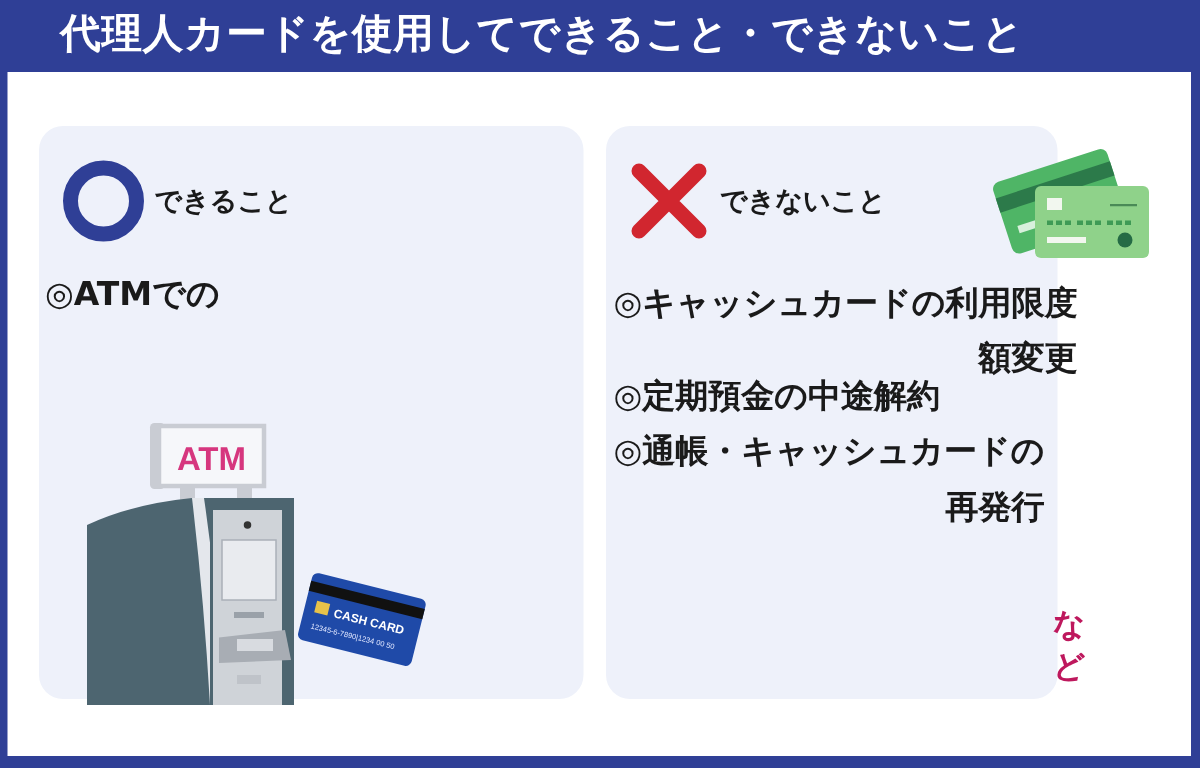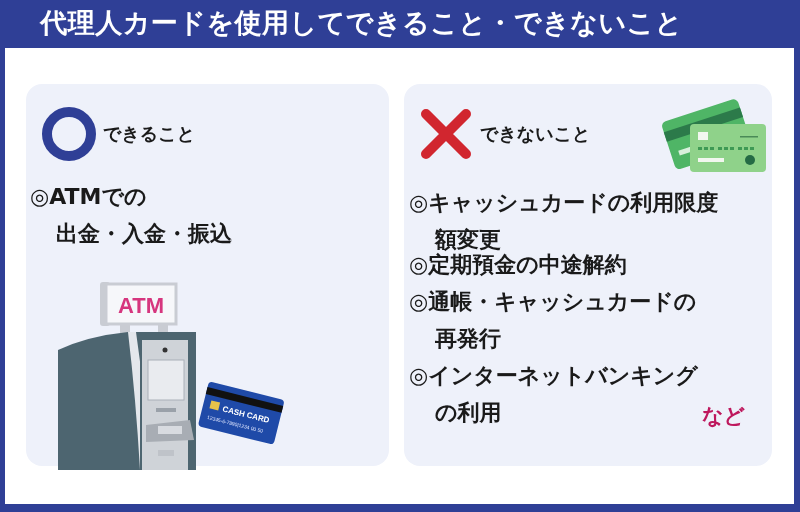--- a/index.html
+++ b/index.html
@@ -2,21 +2,21 @@
 <html><head>
 <meta charset="utf-8">
 <style>
   html,body{margin:0;padding:0;}
   body{width:800px;height:512px;overflow:hidden;background:#2f3f96;font-family:"DejaVu Sans","Liberation Sans",sans-serif;}
   .frame{position:absolute;left:0;top:0;width:800px;height:512px;background:#2f3f96;}
   .title{position:absolute;left:0;top:0;width:723px;height:46px;color:#fff;font-size:27px;font-weight:bold;text-align:center;line-height:46px;letter-spacing:0.5px;}
   .inner{position:absolute;left:5px;top:48px;width:789px;height:456px;background:#ffffff;}
   .panel{position:absolute;top:36px;height:382px;background:#eef1fa;border-radius:16px;}
   .panel.left{left:21px;width:363px;}
-  .panel.right{left:399px;width:368px;}
+  .panel.right{left:399px;width:301px;text-align:right;}
   .heading{position:absolute;display:flex;align-items:center;font-size:18px;font-weight:bold;color:#1a1a1a;}
   .item{position:absolute;font-size:22px;font-weight:bold;color:#1a1a1a;line-height:37px;white-space:nowrap;}
   .item .ind{padding-left:26px;}
   .nado{position:absolute;font-size:21px;font-weight:bold;color:#be185d;}
 </style>
 </head>
 <body>
 
 <div class="frame"></div>
 <div class="title">代理人カードを使用してできること・できないこと</div>
@@ -26,21 +26,20 @@
   <div class="panel left">
     <div class="heading" style="left:15px;top:22px;">
       <svg width="56" height="56" viewBox="0 0 56 56" style="margin-right:6px;">
         <circle cx="28" cy="28" r="22" fill="none" stroke="#2f3f96" stroke-width="10"></circle>
       </svg>
       <span>できること</span>
     </div>
 
     <div class="item" style="left:4px;top:94px;">
       <div><span>◎</span><span>ATMでの</span></div>
-      <div class="ind">出金・入金・振込</div>
     </div>
 
     <svg style="position:absolute;left:32px;top:196px;" width="230" height="190" viewBox="0 0 230 190">
 
       <rect x="42" y="2" width="10" height="44" rx="3" fill="#c9ccd3"></rect>
       <rect x="48" y="4" width="70" height="40" fill="#f6f7fa" stroke="#c9ccd3" stroke-width="3"></rect>
       <text x="83" y="33" font-family="Liberation Sans, sans-serif" font-weight="bold" font-size="22" fill="#d6367e" text-anchor="middle">ATM</text>
       <rect x="62" y="44" width="10" height="10" fill="#c9ccd3"></rect>
       <rect x="100" y="44" width="10" height="10" fill="#c9ccd3"></rect>
 
@@ -103,20 +102,16 @@
       <div><span>◎</span><span>キャッシュカードの利用限度</span></div>
       <div class="ind">額変更</div>
     </div>
     <div class="item" style="left:5px;top:199px;">
       <div><span>◎</span><span>通帳・キャッシュカードの</span></div>
       <div class="ind">再発行</div>
     </div>
     <div class="item" style="left:5px;top:162px;">
       <div><span>◎</span><span>定期預金の中途解約</span></div>
     </div>
-    <div class="item" style="left:5px;top:273px;">
-      <div><span>◎</span><span>インターネットバンキング</span></div>
-      <div class="ind">の利用</div>
-    </div>
     <div class="nado" style="left:298px;top:318px;">など</div>
   </div>
 
 </div>
 
 </body></html>

